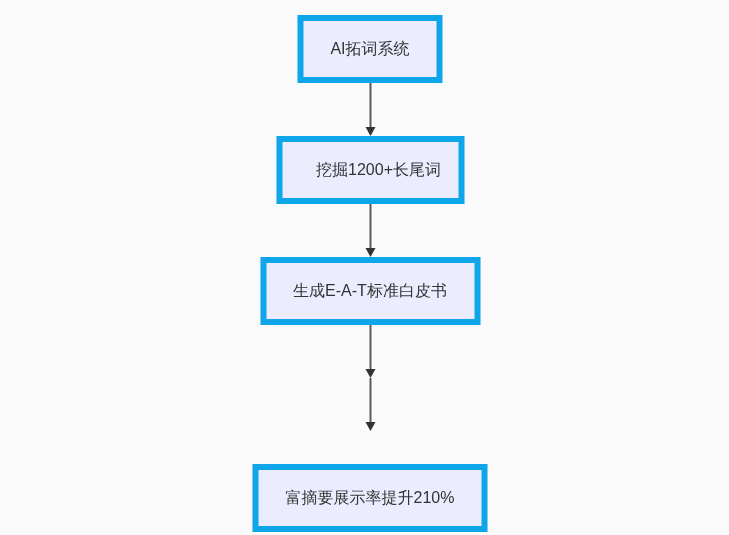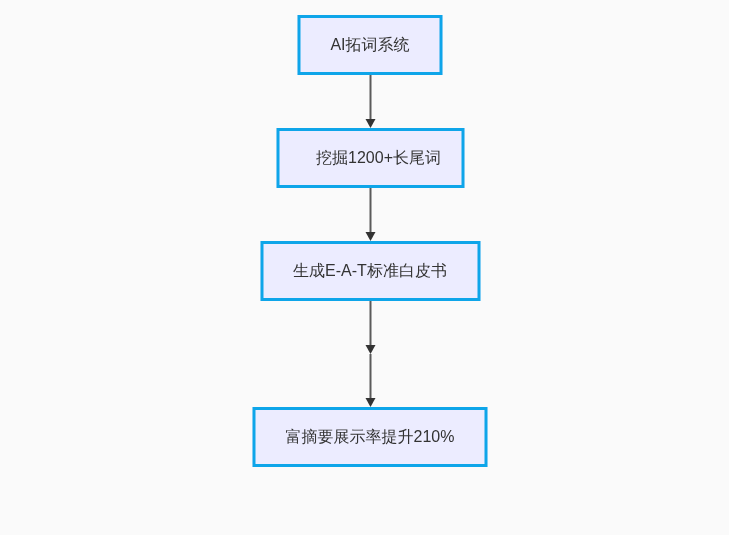--- a/index.html
+++ b/index.html
@@ -18,36 +18,36 @@
     position: absolute;
     left: 370px;
     top: 15px;
     transform: translateX(-50%);
     display: flex;
     flex-direction: column;
     align-items: center;
   }
   .node {
     box-sizing: border-box;
-    height: 60px;
+    height: 68px;
     background: #ececff;
-    border: 3px solid #0ea5e9;
+    border: 6px solid #0ea5e9;
     display: flex;
     align-items: center;
     justify-content: center;
     font-size: 16px;
     color: #333333;
     white-space: nowrap;
     text-align: center;
   }
   .node-1 { width: 145px; }
   .node-2 { width: 188px; padding-left: 17px; }
   .node-3 { width: 220px; text-align: center; }
   .node-4 { width: 214px; }
-  .node-5 { width: 235px; }
+  .node-5 { width: 235px; margin-top: 33px; }
   .connector {
     position: relative;
     width: 14px;
     height: 53px;
   }
   .connector .line {
     position: absolute;
     left: 50%;
     transform: translateX(-50%);
     top: 0;

